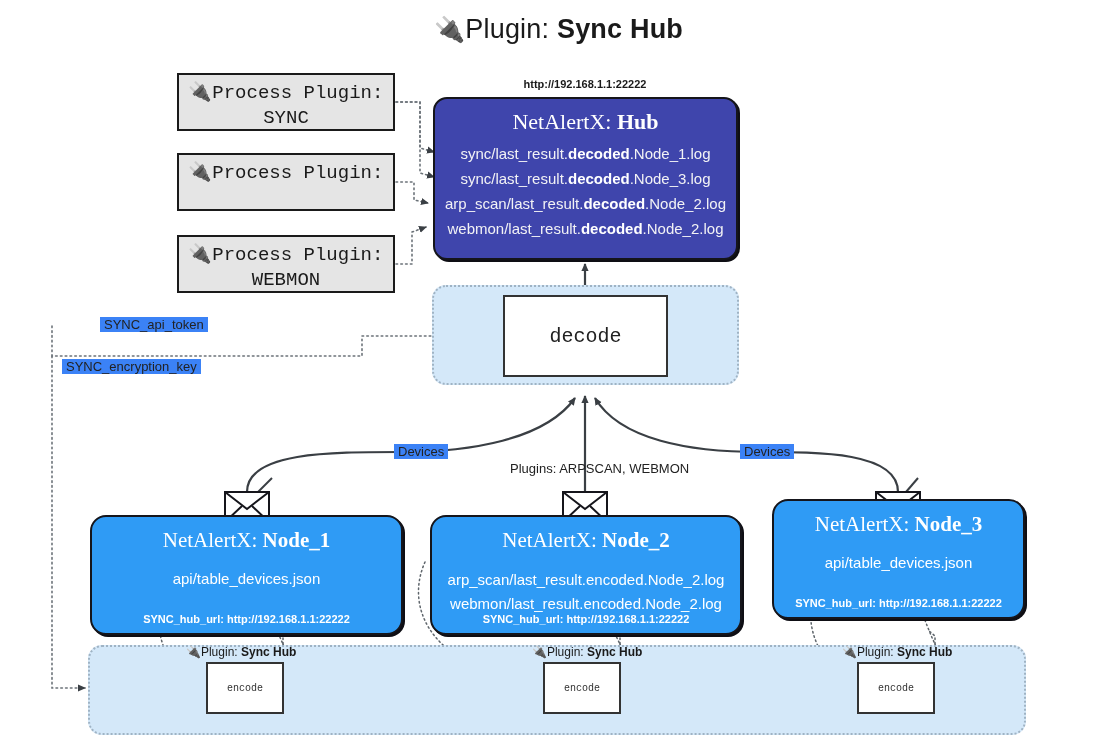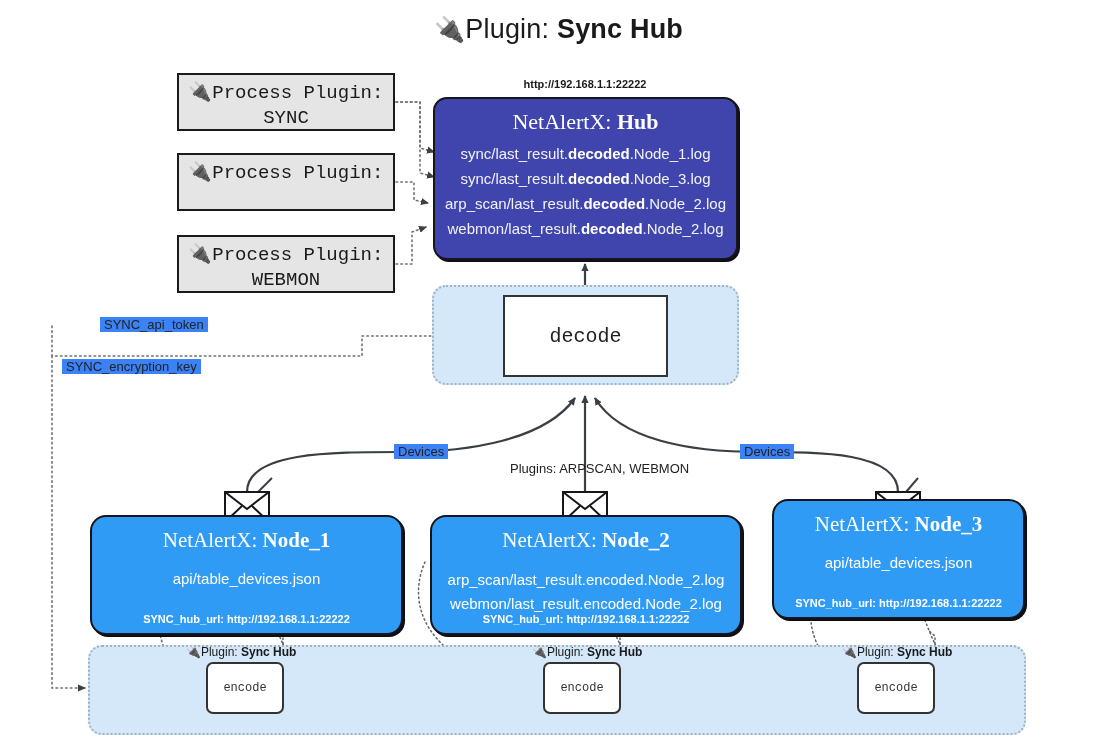--- a/index.html
+++ b/index.html
@@ -35,21 +35,21 @@
        white-space:nowrap;}
   #hub .log b{font-weight:bold;color:#ffffff;}
 
   
   .panel{background:#d4e8f9;border:2px dotted #9fb3c4;border-radius:14px;}
 
   
   .wbox{background:#fff;border:2px solid #333;display:flex;align-items:center;
         justify-content:center;text-align:right;}
   #decode{font-family:"Liberation Mono","DejaVu Sans Mono",monospace;font-size:20px;color:#222;}
-  .encode{font-family:"Liberation Mono","DejaVu Sans Mono",monospace;font-size:12px;color:#333;border-radius:7px;}
+  .encode{font-family:"Liberation Mono","DejaVu Sans Mono",monospace;font-size:10px;color:#333;}
   .enc-cap{font-size:12px;white-space:nowrap;}
   .enc-cap b{font-weight:bold;}
   .enc-cap .plug{font-size:12px;}
 
   
   .nodebox{background:#2f9bf5;border:2px solid #15151b;border-radius:16px;
            box-shadow:2px 2px 0 #0e0e14;}
   .nodebox .ntitle{color:#fff;text-align:center;font-size:21px;margin-top:11px;
            font-family:Liberation Serif, serif;}
   .nodebox .ntitle b{font-weight:bold;}

